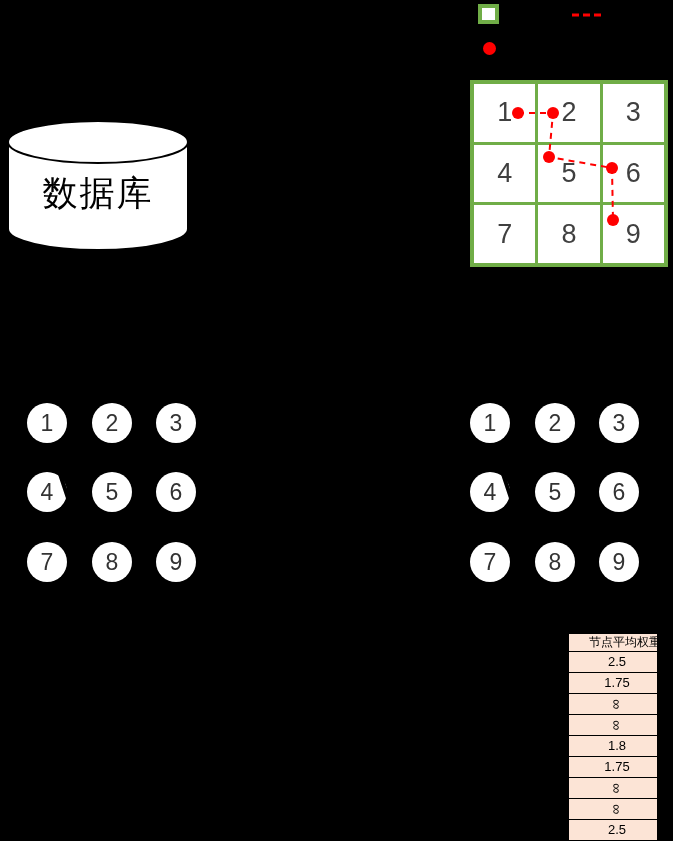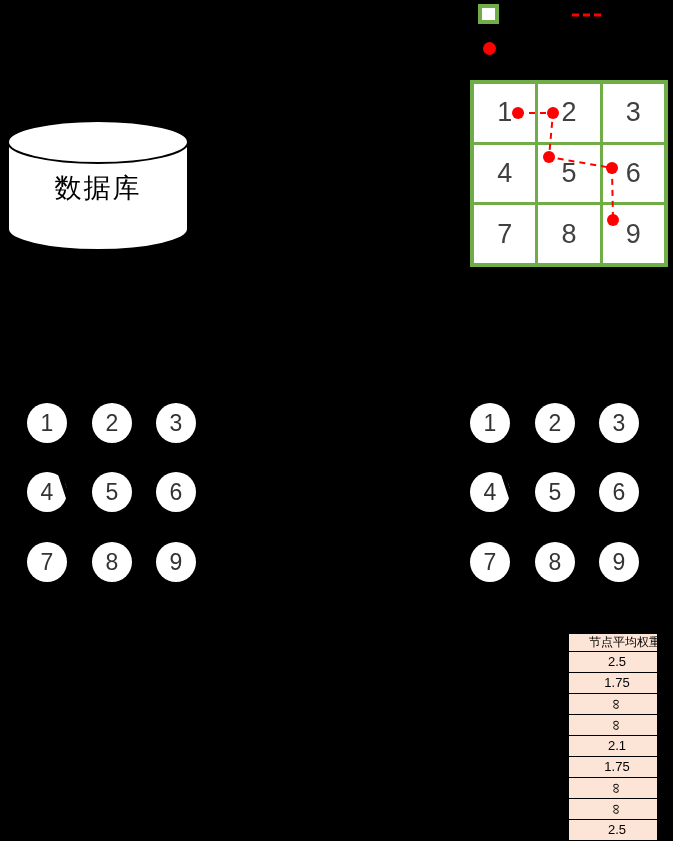--- a/index.html
+++ b/index.html
@@ -13,21 +13,21 @@
     border:4px solid var(--green);background:#fff;
   }
   .legend-dot{
     position:absolute;left:483px;top:42px;width:13px;height:13px;border-radius:50%;
     background:var(--red);
   }
   
   .db-svg{position:absolute;left:6px;top:118px;}
   .db-label{
     position:absolute;left:6px;top:170px;width:184px;text-align:center;
-    font-size:27px;color:#000;letter-spacing:2px;
+    font-size:35px;color:#000;letter-spacing:2px;
   }
   
   .grid{
     position:absolute;left:470px;top:80px;width:190px;height:179px;
     border:4px solid var(--green);background:var(--green);
     display:grid;grid-template-columns:repeat(3,1fr);grid-template-rows:repeat(3,1fr);
     gap:3px;
   }
   .grid-cell{
     background:#fff;display:flex;align-items:center;justify-content:center;
@@ -106,21 +106,21 @@
       <div class="node-circle" style="left: 599px; top: 542px;">9</div>
     </div>
 
   <div class="wtable">
     <div class="hdr">节点平均权重</div>
     <div id="wtable-rows">
         <div class="row">2.5</div>
         <div class="row">1.75</div>
         <div class="row"><span class="inf">∞</span></div>
         <div class="row"><span class="inf">∞</span></div>
-        <div class="row">2.1</div>
+        <div class="row">1.8</div>
         <div class="row">1.75</div>
         <div class="row"><span class="inf">∞</span></div>
         <div class="row"><span class="inf">∞</span></div>
         <div class="row">2.5</div>
       </div>
   </div>
 
   <svg class="overlay" id="overlay" width="673" height="841">
       <polyline points="518,113 553,113 549,157 612,168 613,220" fill="none" stroke="#FF0000" stroke-width="2" stroke-dasharray="6 5"></polyline>
       <circle cx="518" cy="113" r="6" fill="#FF0000"></circle>

